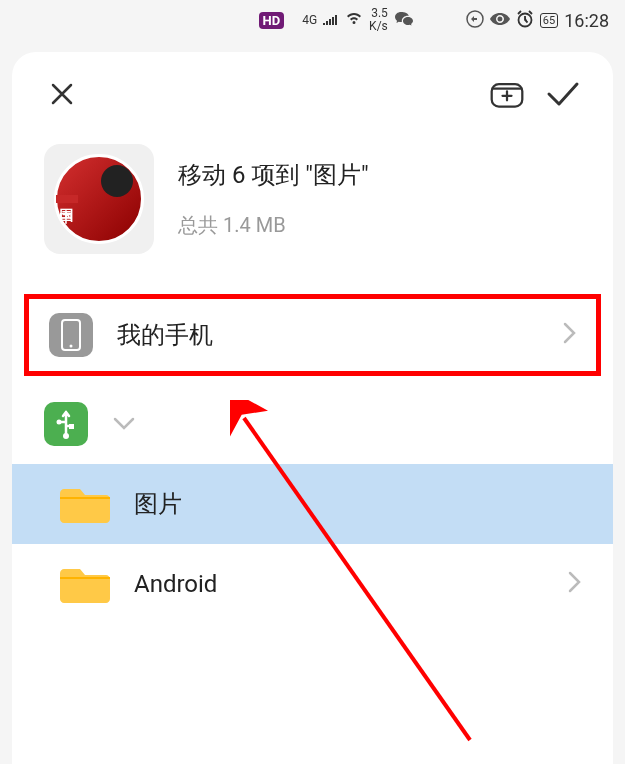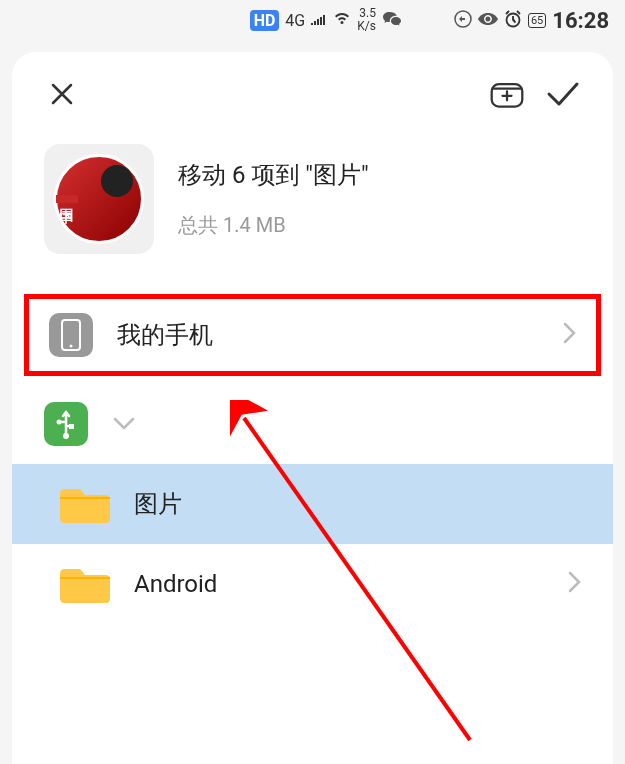--- a/index.html
+++ b/index.html
@@ -24,38 +24,39 @@
       gap: 8px;
       font-size: 14px;
       color: #333;
     }
     .status-icons {
       display: flex;
       align-items: center;
       gap: 6px;
     }
     .status-hd {
-      background: #3b82f6;
+      background: #701a75;
       color: white;
       border-radius: 4px;
       padding: 1px 4px;
-      font-size: 16px;
+      font-size: 13px;
       font-weight: bold;
     }
     .status-network {
-      font-size: 16px;
+      font-size: 12px;
+      margin-left: 12px;
     }
     .status-speed {
       font-size: 12px;
       line-height: 1.1;
       text-align: right;
     }
     .status-time {
-      font-size: 22px;
-      font-weight: 700;
+      font-size: 18px;
+      font-weight: 400;
     }
     .status-battery {
       border: 1.5px solid #333;
       border-radius: 3px;
       padding: 0 2px;
       font-size: 11px;
       position: relative;
     }
     .sheet {
       margin: 12px 12px 0;

